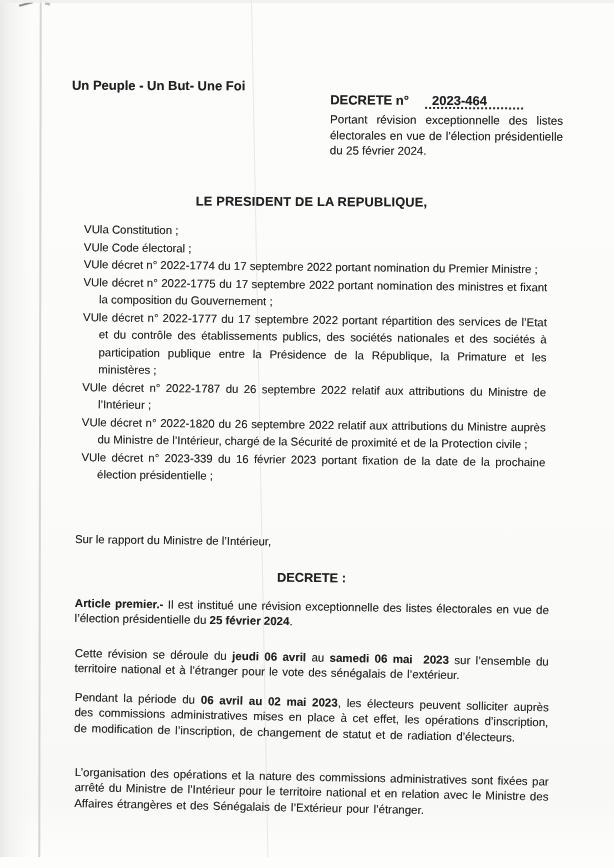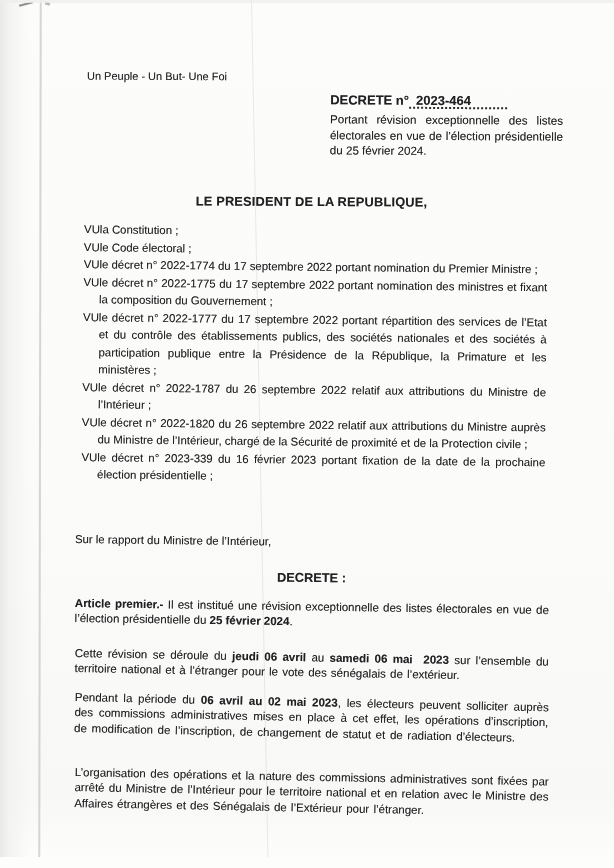--- a/index.html
+++ b/index.html
@@ -30,26 +30,26 @@
     border-radius:50%; background:#c6c6c4; }
   .strip-top { position:absolute; left:0; top:0; width:614px; height:3px;
     background:rgba(238,238,236,.8); }
   .strip-bottom { position:absolute; left:0; top:857px; width:614px; height:11px;
     background:#fdfdfc; }
   .seg-bold { font-weight:bold; }
 
   .header-block { position:absolute; left:72px; top:62px; width:170px;
     text-align:center; transform:rotate(.2deg); }
   .country { font-size:14px; letter-spacing:.2px; white-space:nowrap; }
-  .motto { font-size:11px; font-weight:normal; margin-top:8px; white-space:nowrap; }
+  .motto { font-size:13px; font-weight:bold; margin-top:16px; white-space:nowrap; }
 
   .decree-block { position:absolute; left:330px; top:93px; width:233px; transform:rotate(.35deg); }
   .decree-line { font-size:13px; font-weight:bold; white-space:nowrap; }
   .decree-num-wrap { display:inline-block; border-bottom:2px dotted #2c2c2e;
-    padding:0 36px 0 7px; margin-left:0; line-height:13px; }
+    padding:0 36px 0 7px; margin-left:16px; line-height:13px; }
   .decree-subject { margin-top:3px; font-size:11.6px; line-height:15.6px;
     text-align:justify; }
 
   .president-heading { position:absolute; left:75px; top:194px; width:473px;
     text-align:center; font-size:12.8px; font-weight:bold; letter-spacing:.2px;
     transform:rotate(.25deg); }
 
   .visa-list { position:absolute; left:75px; top:221px; width:473px;
     font-size:11.4px; line-height:17.5px; transform:rotate(.65deg);
     transform-origin:left top; }

